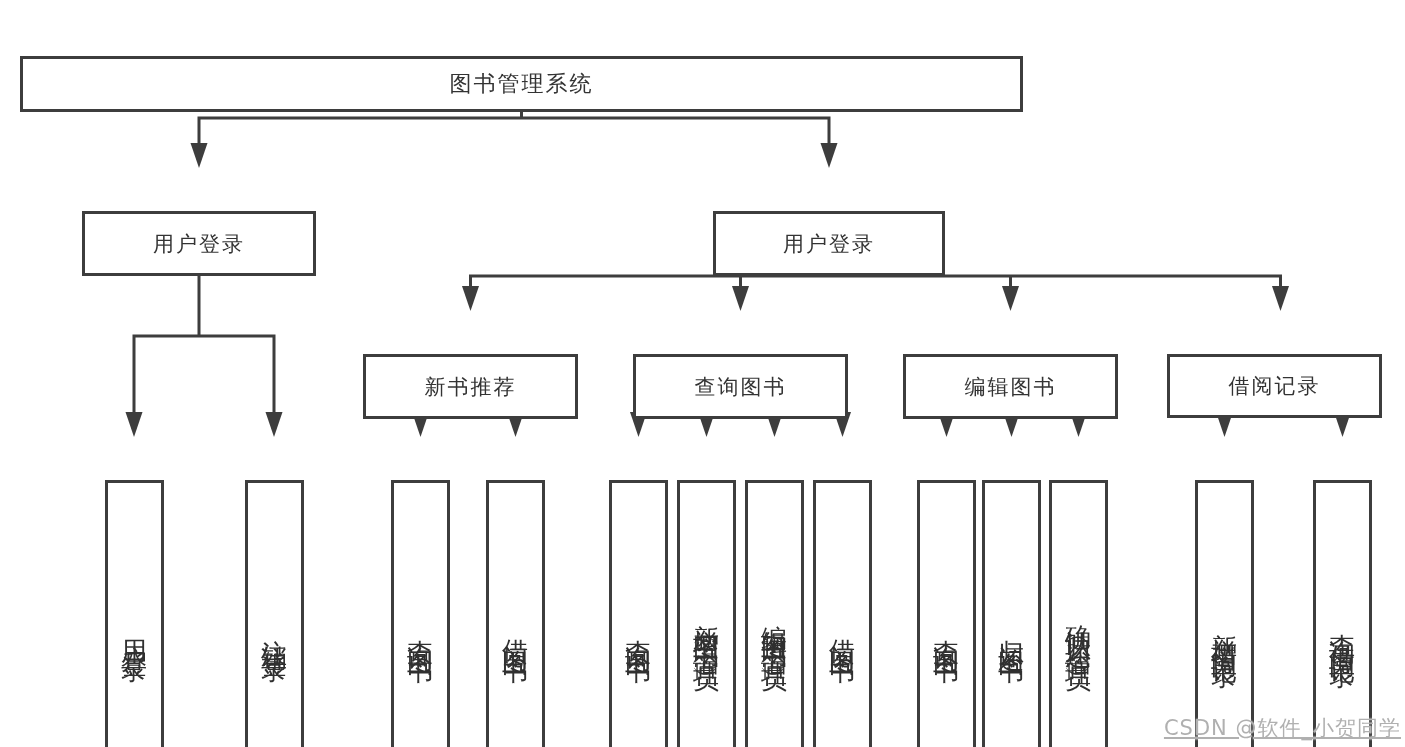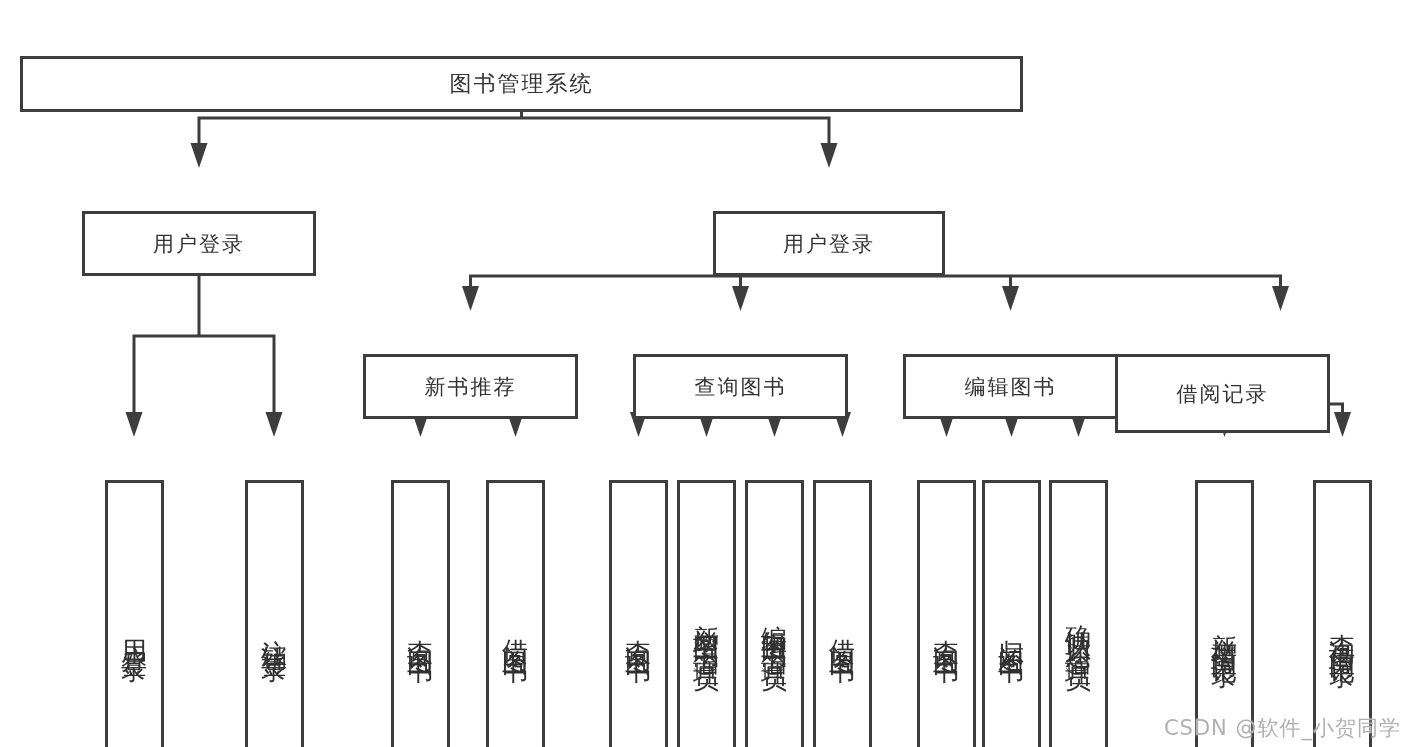--- a/index.html
+++ b/index.html
@@ -59,20 +59,21 @@
   }
   #watermark {
     position: absolute;
     right: 4px;
     top: 714px;
     font-size: 21px;
     color: var(--watermark);
     letter-spacing: 1px;
     text-shadow: 0 0 2px #ffffff;
     white-space: nowrap;
+    text-decoration: underline;
   }
 </style>
 </head>
 <body>
 
 <div id="canvas">
 
   <svg id="connectors" width="1405" height="747" viewBox="0 0 1405 747" xmlns="http://www.w3.org/2000/svg">
     <path class="cline" d="
       M521.5 69 V118  M199 118 H829  M199 116.5 V146  M829 116.5 V146
@@ -119,21 +120,21 @@
 
   <div class="node" style="left:363px;top:311px;width:215px;height:65px">
     <span class="hlabel">新书推荐</span>
   </div>
   <div class="node" style="left:633px;top:311px;width:215px;height:65px">
     <span class="hlabel">查询图书</span>
   </div>
   <div class="node" style="left:903px;top:311px;width:215px;height:65px">
     <span class="hlabel">编辑图书</span>
   </div>
-  <div class="node" style="left:1115px;top:311px;width:215px;height:79px">
+  <div class="node" style="left:1167px;top:311px;width:215px;height:64px">
     <span class="hlabel">借阅记录</span>
   </div>
 
   <div class="node" style="left:105px;top:437px;width:59px;height:301px">
     <span class="vlabel">用户登录</span>
   </div>
   <div class="node" style="left:245px;top:437px;width:59px;height:301px">
     <span class="vlabel">注销登录</span>
   </div>
 

